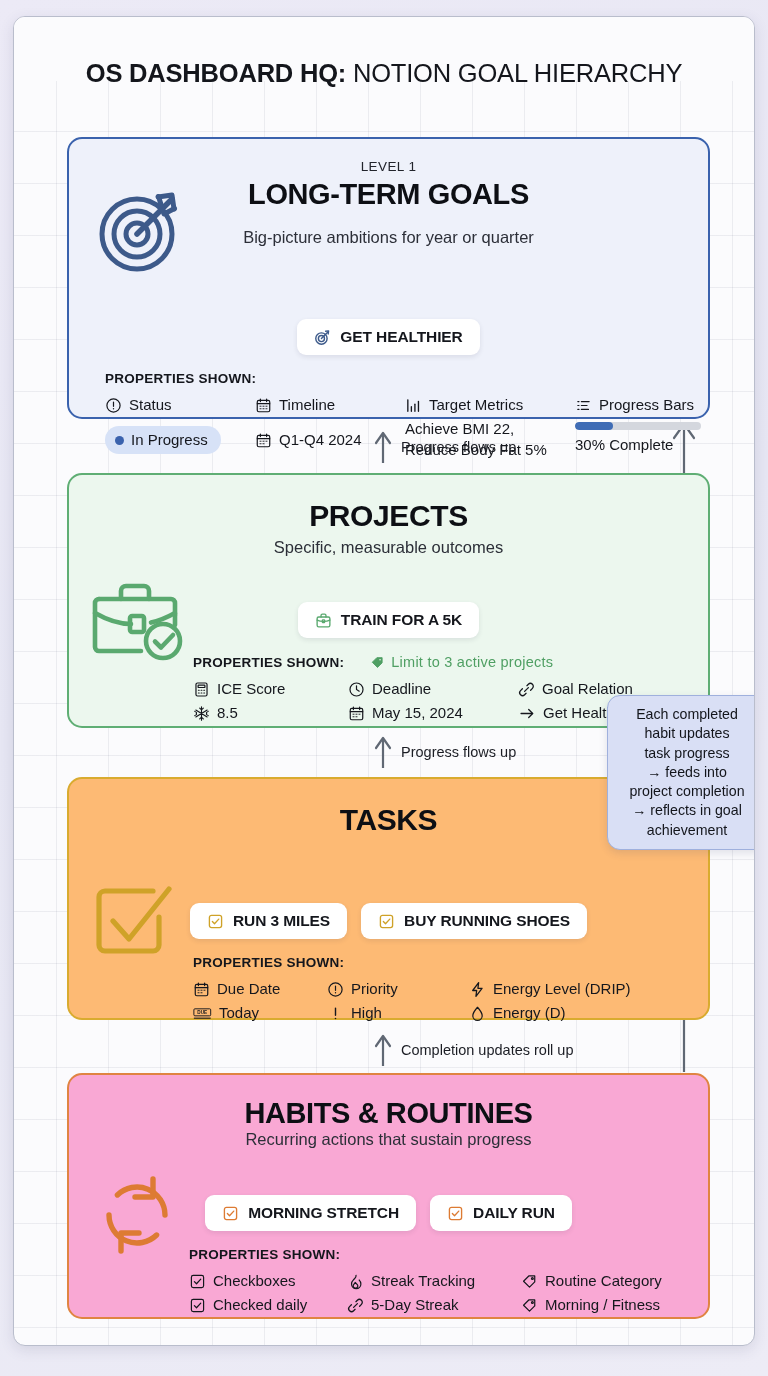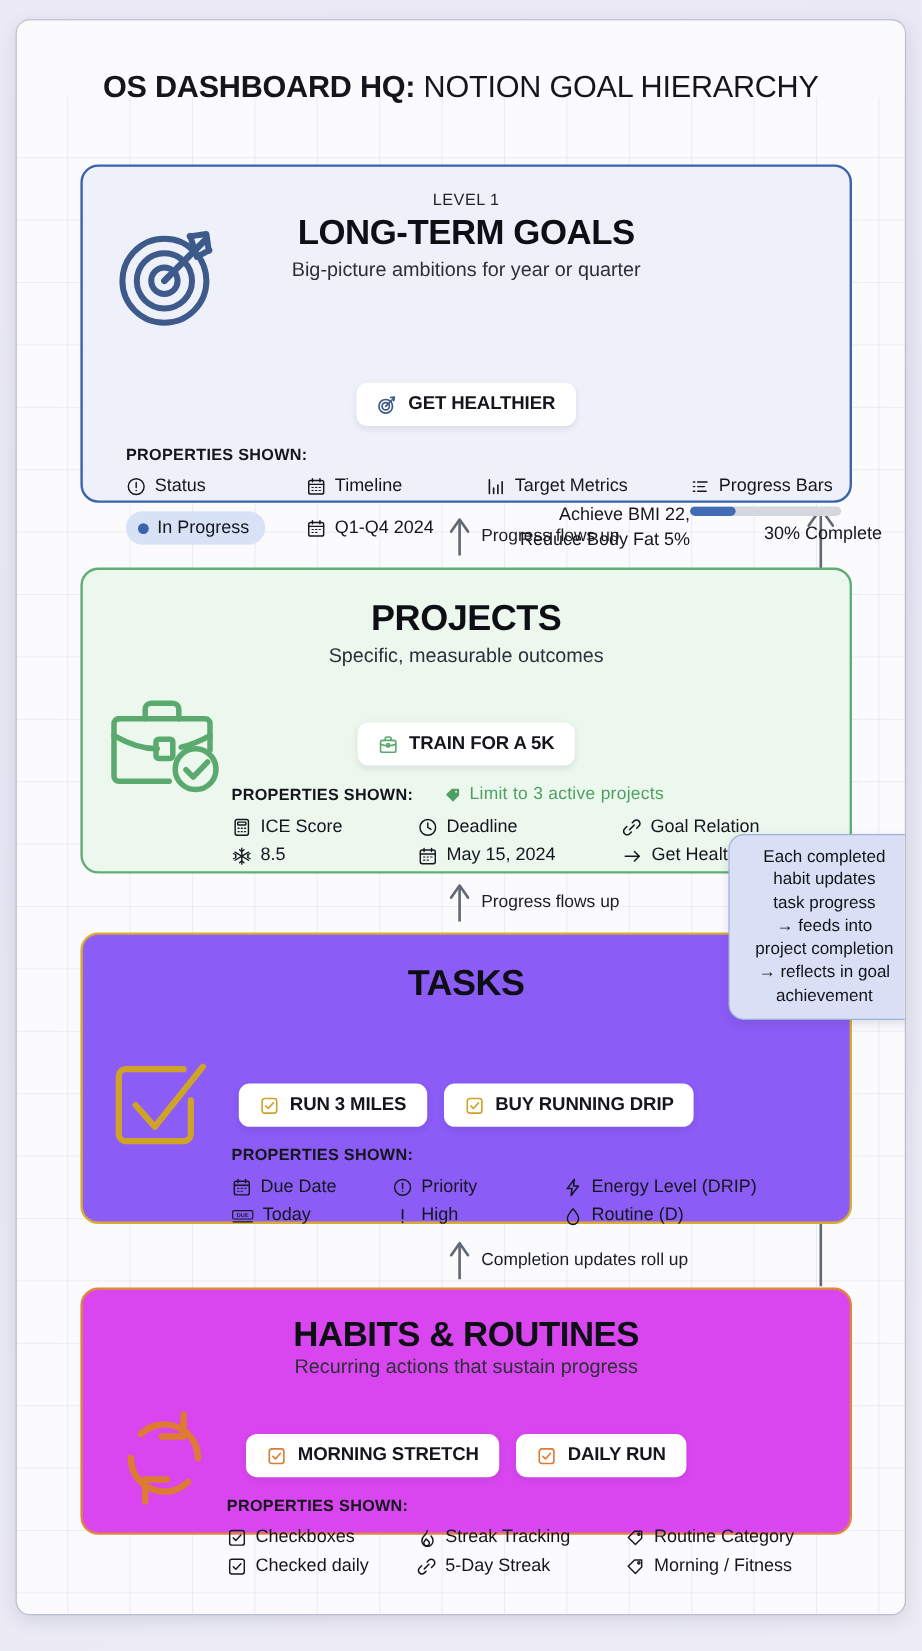--- a/index.html
+++ b/index.html
@@ -81,21 +81,21 @@
     border-radius: 9px;
     padding: 9px 17px;
     display: flex; align-items: center; gap: 9px;
     font-size: 15.5px; font-weight: 700; letter-spacing: -.1px;
     color: #14161c; white-space: nowrap;
     box-shadow: 0 2px 5px rgba(40,40,70,.10);
   }
   .pill .gl { display:flex; align-items:center; }
 
   
-  .props { position: absolute; text-align: right; }
+  .props { position: absolute; }
   .props-head {
     font-size: 13.5px; font-weight: 700; letter-spacing: .25px;
     color: #14161c; margin-bottom: 7px;
     display:flex; align-items:center; gap: 26px;
   }
   .props-note {
     font-weight: 400; font-size: 14.5px;
     display: flex; align-items: center; gap: 6px;
   }
   .prop-grid { display: grid; }
@@ -156,21 +156,21 @@
     <svg style="position:absolute;left:650px;top:395px;" width="40" height="660">
       <line x1="20" y1="660" x2="20" y2="14" stroke="#606874" stroke-width="2.2"></line>
       <polyline points="10,26 20,12 30,26" fill="none" stroke="#606874" stroke-width="2.2" stroke-linecap="round" stroke-linejoin="round"></polyline>
       <polyline points="10,294 20,280 30,294" fill="none" stroke="#606874" stroke-width="2.2" stroke-linecap="round" stroke-linejoin="round"></polyline>
     </svg>
 
     <div class="card" style="top:120px; height:282px; background:#eef1fa; border-color:#3a62ad;">
       <div class="card-inner">
         <div class="lvl-label" style="margin-top:20px;">LEVEL 1</div>
         <div class="lvl-title" style="font-size:29px;margin-top:4px;">LONG-TERM GOALS</div>
-        <div class="lvl-sub" style="margin-top:5px;">Big-picture ambitions for year or quarter</div>
+        <div class="lvl-sub" style="margin-top:17px;">Big-picture ambitions for year or quarter</div>
 
         <div class="big-icon" style="left:25px; top:22px;">
           <svg width="96" height="96" viewBox="0 0 96 96" fill="none" stroke="#3d5a8a" stroke-width="5" stroke-linecap="round" stroke-linejoin="round">
             <circle cx="43" cy="53" r="35"></circle>
               <circle cx="43" cy="53" r="23"></circle>
               <circle cx="43" cy="53" r="11"></circle>
             <path d="M43 53 L78 18" stroke-width="5.5"></path>
             <path d="M64 16 L78 14 L80 28" stroke-width="5"></path>
             <path d="M78 14 L66 30" stroke-width="0"></path>
             <path d="M64 16 L74 26 M80 28 L70 18" stroke-width="0"></path>
@@ -387,21 +387,21 @@
     </div>
 
     <div class="flow" style="left:360px; top:718px;">
       <svg width="18" height="34">
         <line x1="9" y1="33" x2="9" y2="5" stroke="#606874" stroke-width="2.2"></line>
         <polyline points="2,13 9,3 16,13" fill="none" stroke="#606874" stroke-width="2.2" stroke-linecap="round" stroke-linejoin="round"></polyline>
       </svg>
       <span class="flow-label">Progress flows up</span>
     </div>
 
-    <div class="card" style="top:760px; height:243px; background:#8b5cf6; border-color:#d9ab2f;">
+    <div class="card" style="top:760px; height:243px; background:#fdba74; border-color:#d9ab2f;">
       <div class="card-inner">
         <div class="lvl-title" style="font-size:30px;margin-top:24px;">TASKS</div>
 
         <div class="big-icon" style="left:22px; top:76px;">
           <svg width="92" height="88" viewBox="0 0 92 88" fill="none" stroke="#cfa228" stroke-width="5.2" stroke-linecap="round" stroke-linejoin="round">
             <path d="M62 12H14a6 6 0 0 0-6 6v48a6 6 0 0 0 6 6h48a6 6 0 0 0 6-6V38"></path>
             <path d="M22 42 38 60 78 10"></path>
           </svg>
         </div>
 
@@ -415,21 +415,21 @@
             </span>
             <span>RUN 3 MILES</span>
           </div>
           <div class="pill">
             <span class="gl">
               <svg width="17" height="17" viewBox="0 0 24 24" fill="none" stroke="#cfa228" stroke-width="1.9" stroke-linecap="round" stroke-linejoin="round">
                   <rect x="3.4" y="3.4" width="17.2" height="17.2" rx="3"></rect>
                   <path d="M7.6 12.1 10.6 15.2 16.6 8.6"></path>
                 </svg>
             </span>
-            <span>BUY RUNNING DRIP</span>
+            <span>BUY RUNNING SHOES</span>
           </div>
         </div>
 
         <div class="props" style="left:124px; top:152px; right:18px;">
           <div class="props-head">PROPERTIES SHOWN:</div>
           <div class="prop-grid" style="grid-template-columns:134px 142px 200px;">
             <div class="prop-cell name">
               <span class="icn">
                 <svg width="17" height="17" viewBox="0 0 24 24" fill="none" stroke="#15171d" stroke-width="1.7">
                     <rect x="3.2" y="4.8" width="17.6" height="16" rx="2.2"></rect>
@@ -476,36 +476,36 @@
                   </svg>
               </span>
               <span>High</span>
             </div>
             <div class="prop-cell">
               <span class="icn">
                 <svg width="17" height="17" viewBox="0 0 24 24" fill="none" stroke="#15171d" stroke-width="1.7" stroke-linejoin="round">
                     <path d="M12 3.2 S12 3.2 12 3.2 C12 3.2 5.4 10.6 5.4 15.1 a6.6 6.6 0 0 0 13.2 0 C18.6 10.6 12 3.2 12 3.2z"></path>
                   </svg>
               </span>
-              <span>Routine (D)</span>
+              <span>Energy (D)</span>
             </div>
           </div>
         </div>
       </div>
     </div>
 
     <div class="flow" style="left:360px; top:1016px;">
       <svg width="18" height="34">
         <line x1="9" y1="33" x2="9" y2="5" stroke="#606874" stroke-width="2.2"></line>
         <polyline points="2,13 9,3 16,13" fill="none" stroke="#606874" stroke-width="2.2" stroke-linecap="round" stroke-linejoin="round"></polyline>
       </svg>
       <span class="flow-label">Completion updates roll up</span>
     </div>
 
-    <div class="card" style="top:1056px; height:206px; background:#d946ef; border-color:#e08442;">
+    <div class="card" style="top:1056px; height:246px; background:#f9a8d4; border-color:#e08442;">
       <div class="card-inner">
         <div class="lvl-title" style="font-size:29px;margin-top:22px;">HABITS &amp; ROUTINES</div>
         <div class="lvl-sub" style="margin-top:0;">Recurring actions that sustain progress</div>
 
         <div class="big-icon" style="left:22px; top:72px;">
           <svg width="92" height="92" viewBox="0 0 92 92" fill="none" stroke="#dd7b33" stroke-width="5.4" stroke-linecap="round" stroke-linejoin="round">
             <path d="M74 46a28 28 0 0 0-47.6-20"></path>
             <path d="M18 46a28 28 0 0 0 47.6 20"></path>
             <path d="M62 10v18H44"></path>
             <path d="M30 82V64h18"></path>

